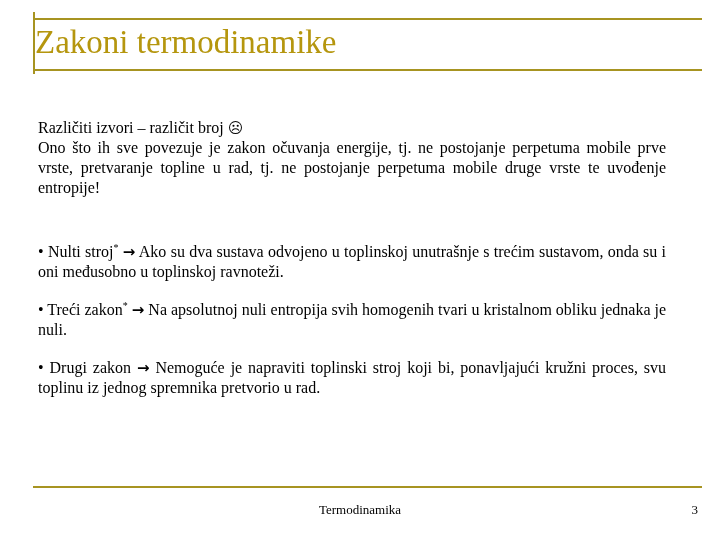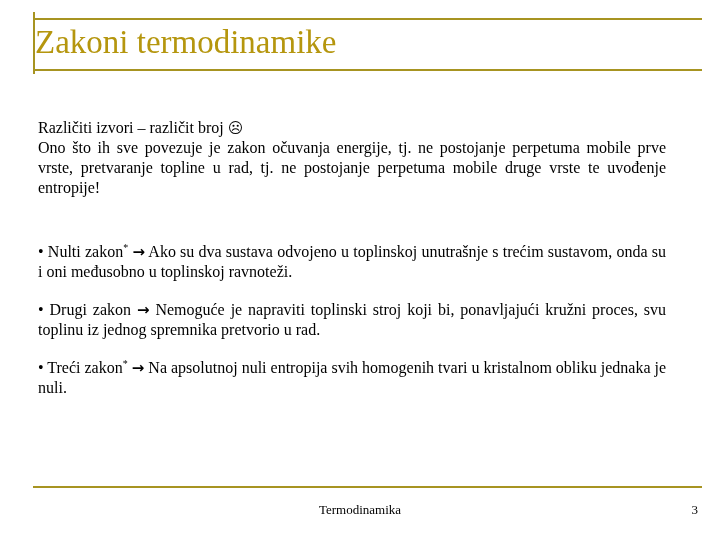--- a/index.html
+++ b/index.html
@@ -123,38 +123,38 @@
 
     <p class="par intro">
       <span>Različiti izvori – različit broj</span>
       <span class="sad-face">☹</span>
     </p>
 
     <p class="par overview">Ono što ih sve povezuje je zakon očuvanja energije, tj. ne postojanje perpetuma mobile prve vrste, pretvaranje topline u rad, tj. ne postojanje perpetuma mobile druge vrste te uvođenje entropije!</p>
 
     <p class="par law-first">
       <span class="bullet">•</span>
-      <span>Nulti zakon</span><sup class="law-sup">*</sup>
+      <span>Nulti stroj</span><sup class="law-sup">*</sup>
       <span class="arrow">→</span>
       <span>Ako su dva sustava odvojeno u toplinskoj unutrašnje s trećim sustavom, onda su i oni međusobno u toplinskoj ravnoteži.</span>
     </p>
 
 
     <p class="par law">
       <span class="bullet">•</span>
-      <span>Drugi zakon</span><sup class="law-sup"></sup>
+      <span>Treći zakon</span><sup class="law-sup">*</sup>
       <span class="arrow">→</span>
-      <span>Nemoguće je napraviti toplinski stroj koji bi, ponavljajući kružni proces, svu toplinu iz jednog spremnika pretvorio u rad.</span>
+      <span>Na apsolutnoj nuli entropija svih homogenih tvari u kristalnom obliku jednaka je nuli.</span>
     </p>
 
     <p class="par law">
       <span class="bullet">•</span>
-      <span>Treći zakon</span><sup class="law-sup">*</sup>
+      <span>Drugi zakon</span><sup class="law-sup"></sup>
       <span class="arrow">→</span>
-      <span>Na apsolutnoj nuli entropija svih homogenih tvari u kristalnom obliku jednaka je nuli.</span>
+      <span>Nemoguće je napraviti toplinski stroj koji bi, ponavljajući kružni proces, svu toplinu iz jednog spremnika pretvorio u rad.</span>
     </p>
 
   </div>
 
   <div class="hrule-footer"></div>
   <div class="footer-label">Termodinamika</div>
   <div class="footer-page">3</div>
 
 </div>
 

